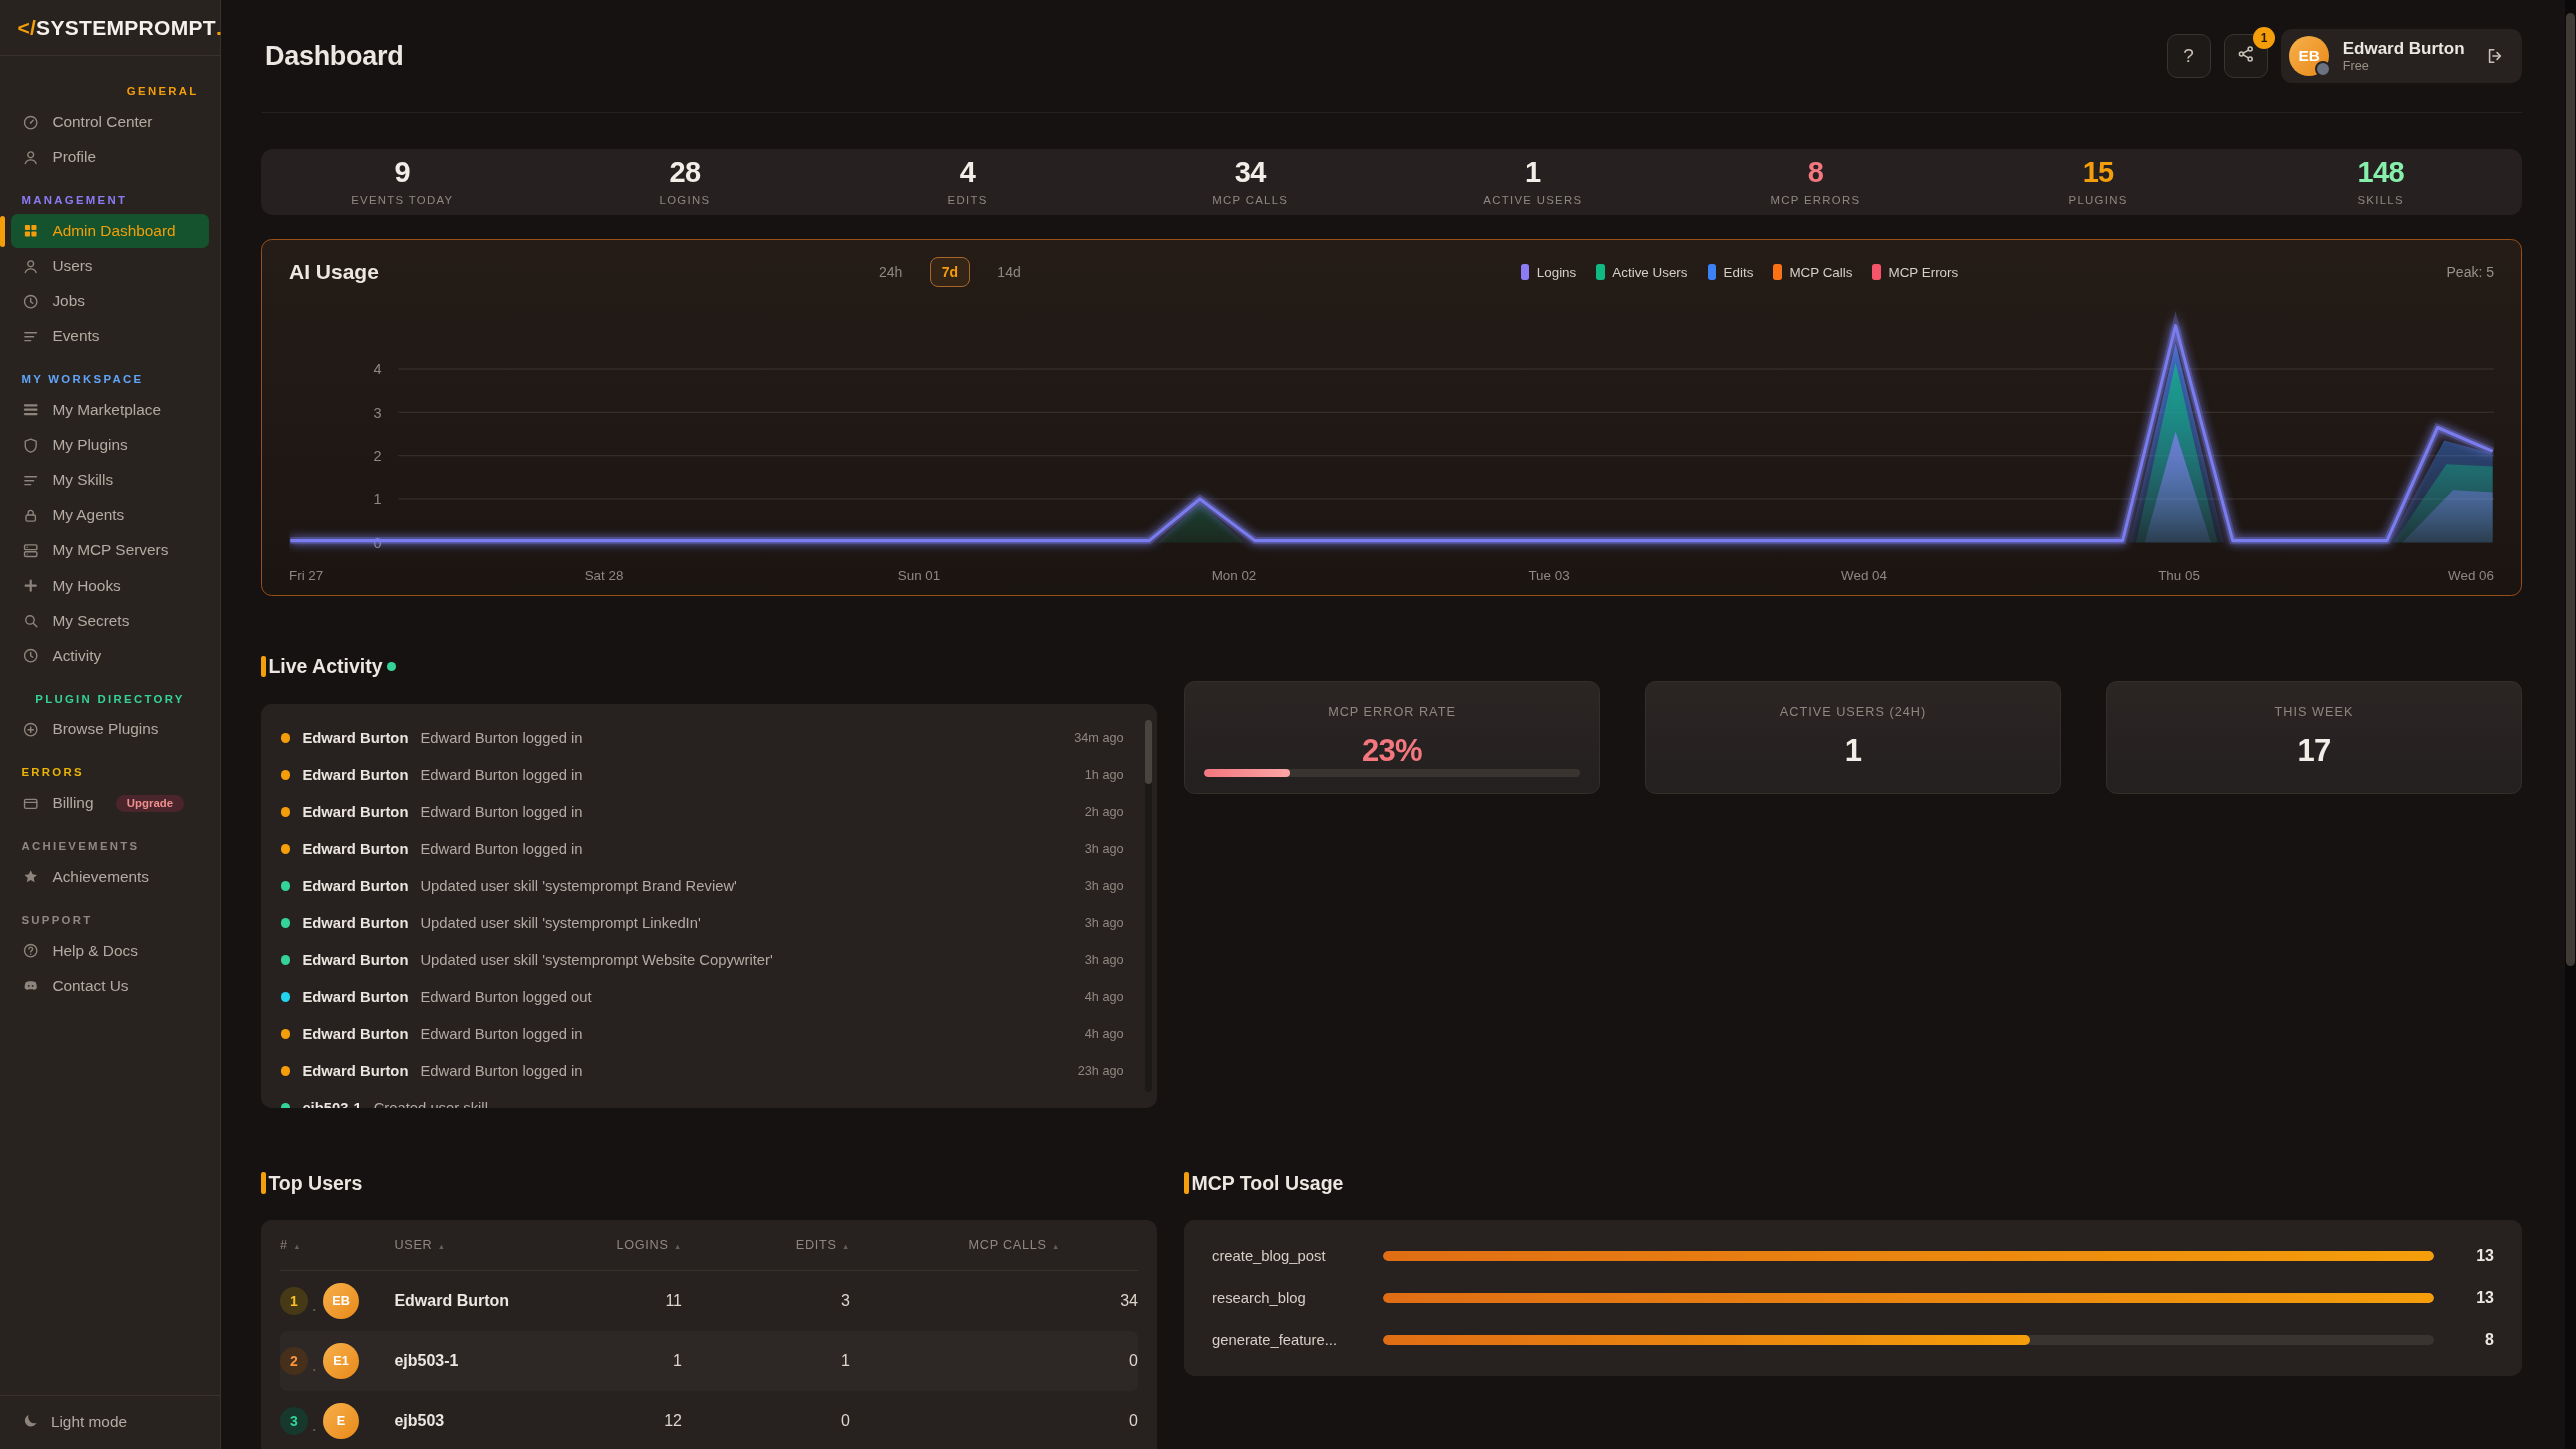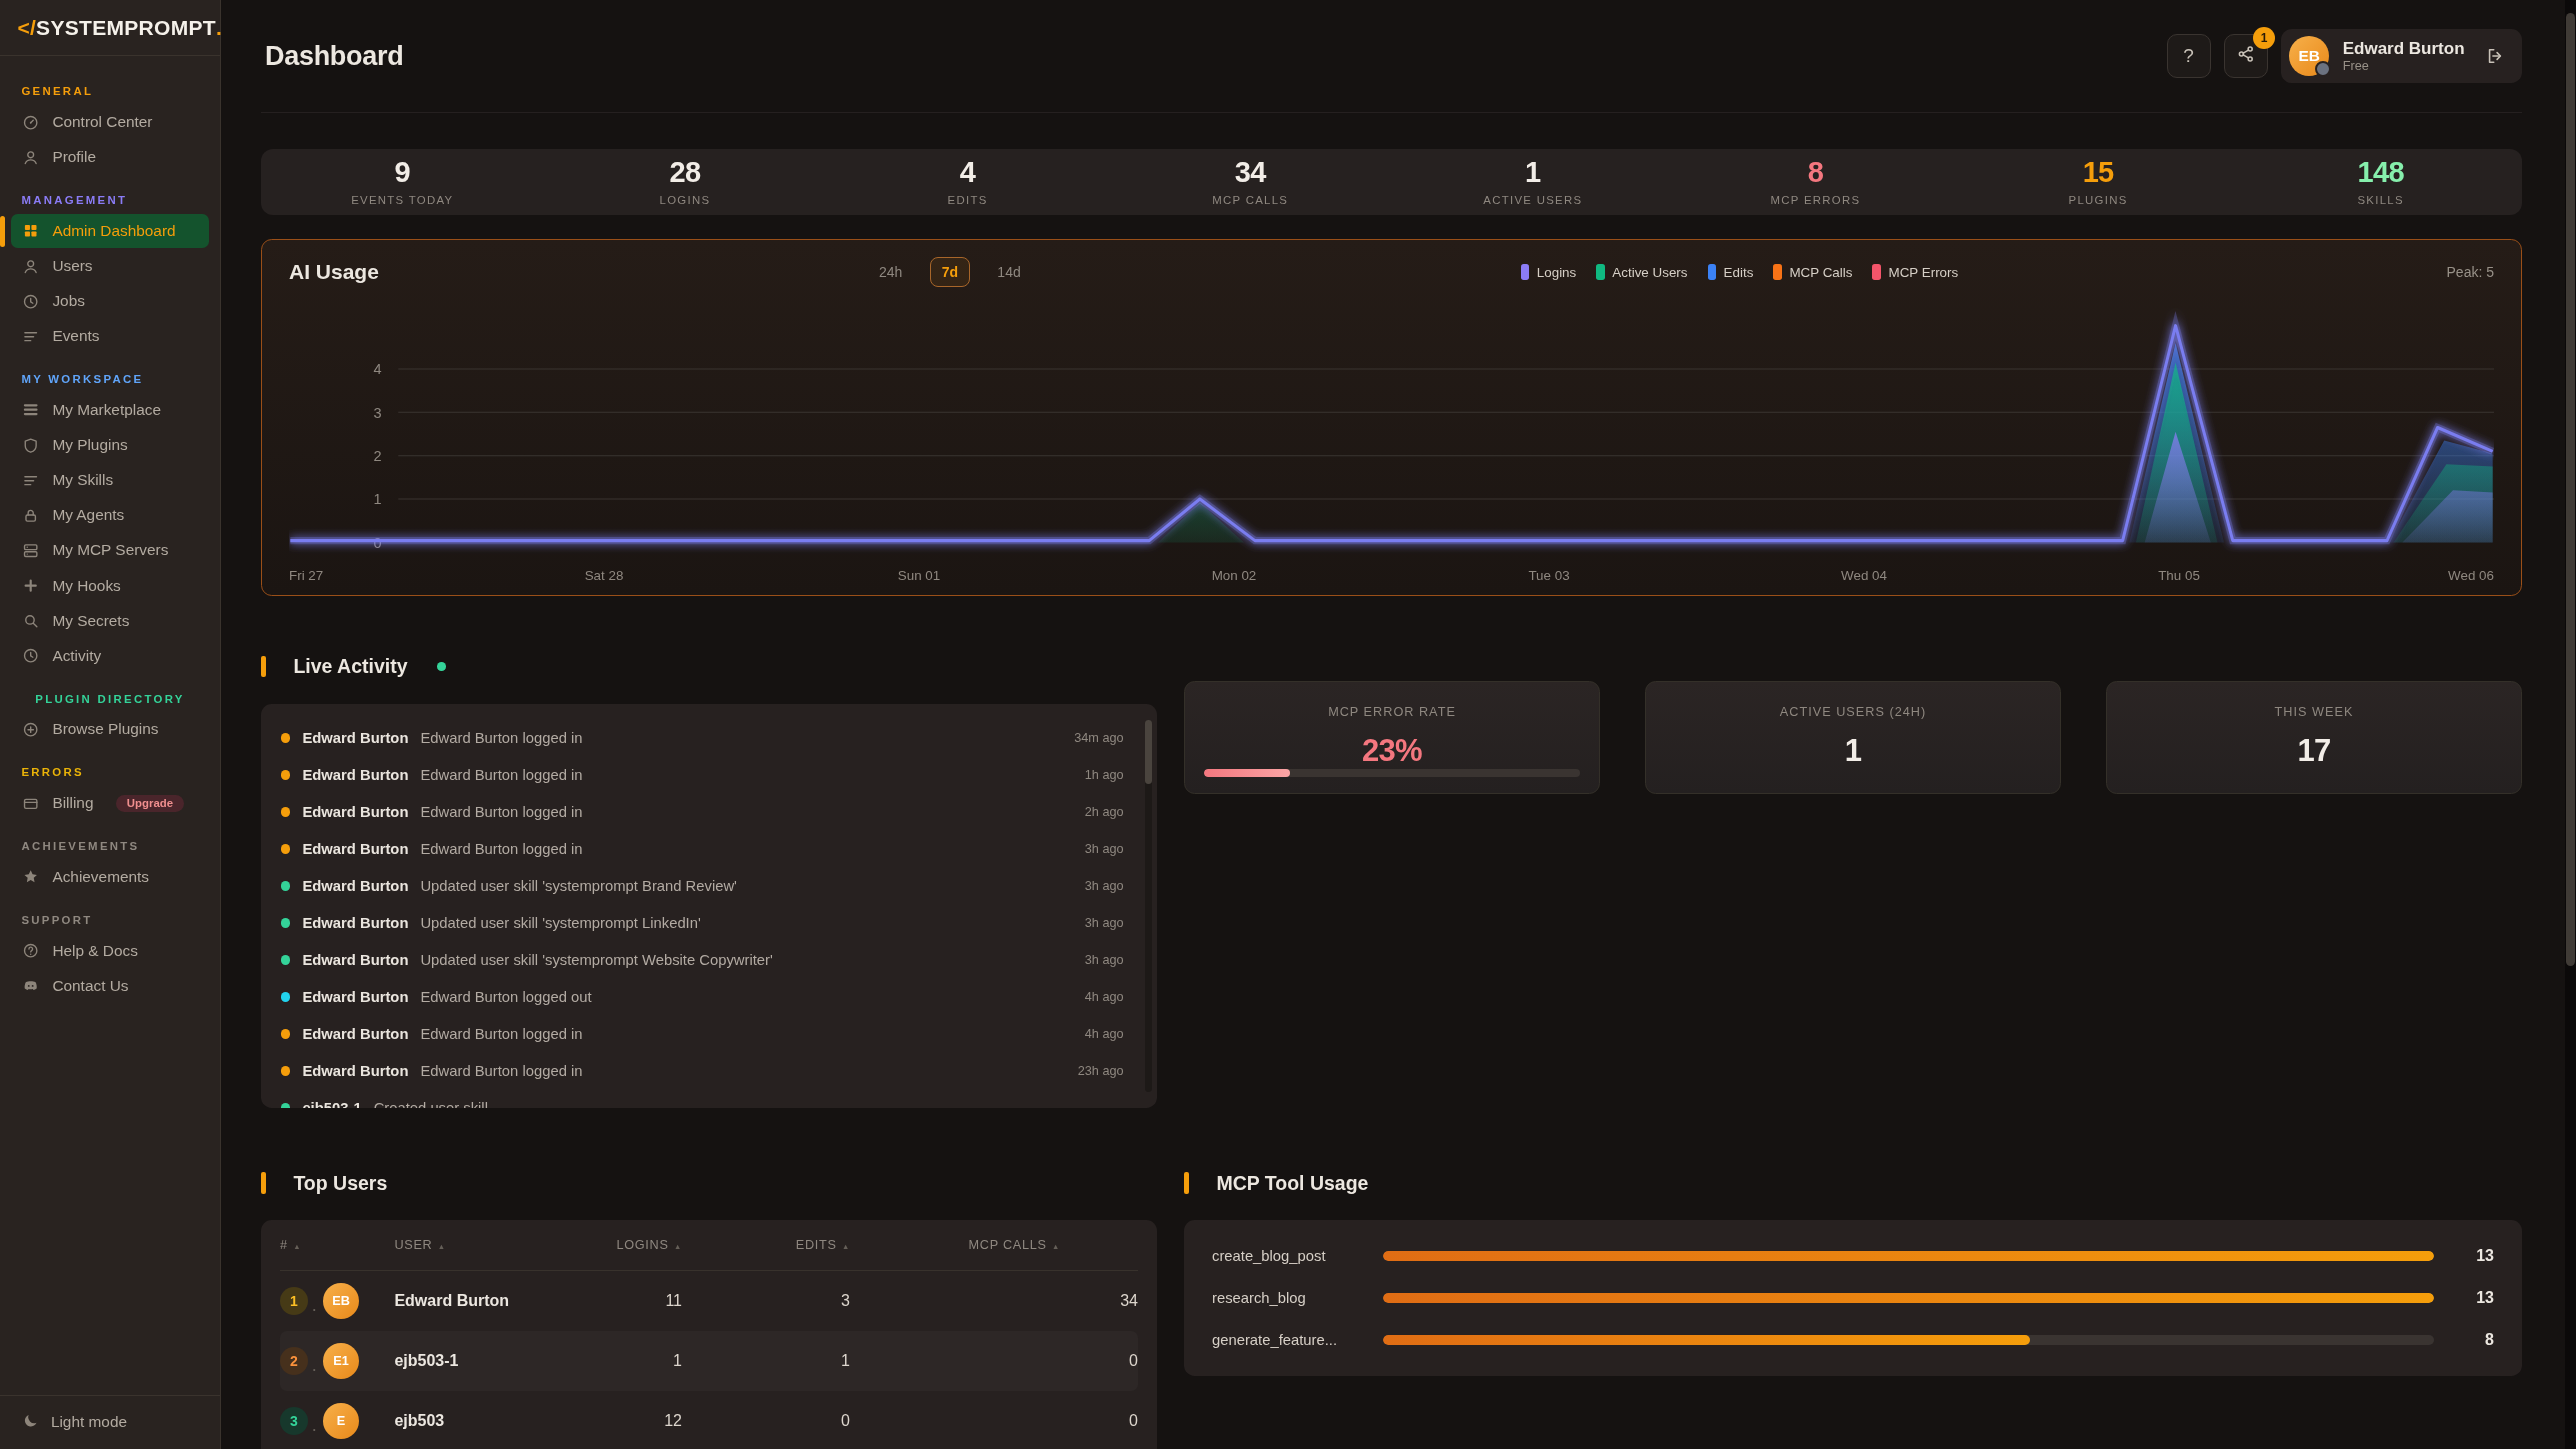--- a/index.html
+++ b/index.html
@@ -59,21 +59,21 @@
   .peak{font-size:14px;color:#989188}
   .plot{position:absolute;left:27px;right:27px;top:68px;height:252px}
   .plot svg{width:100%;height:100%}
   .xlabels{position:absolute;left:27px;right:27px;bottom:9.4px;height:17.4px;font-size:13.4px;color:#8f8880}
   .xl{position:absolute;top:0;white-space:nowrap}
 
   
   .row2{display:grid;grid-template-columns:896px 1338px;column-gap:27px;flex:none}
   .r-top{margin-top:59px}
   .r-bot{margin-top:64px}
-  .sec-title{display:flex;align-items:center;gap:27px;font-size:19.5px;font-weight:bold}
+  .sec-title{display:flex;align-items:center;gap:2px;font-size:19.5px;font-weight:bold}
   .sec-title::before{content:"";width:5.4px;height:21.5px;border-radius:2px;background:#f59e0b}
   .live-dot{width:8.7px;height:8.7px;border-radius:50%;background:#34d399;margin-left:2.7px}
 
   .activity-panel{margin-top:25.5px;height:404px;background:#272120;border-radius:10.7px;padding:16px 9.4px 0 20px;overflow:hidden;position:relative}
   .act-row{display:flex;align-items:center;gap:12px;height:37px;font-size:14.8px}
   .adot{width:9.4px;height:9.4px;border-radius:50%;flex:none}
   .actor{font-weight:bold;color:#eae5de;white-space:nowrap}
   .action{color:#b3aba3;white-space:nowrap;overflow:hidden;text-overflow:ellipsis}
   .atime{margin-left:auto;color:#8f8880;font-size:12.7px;padding-right:24px;white-space:nowrap;flex:none}
   .a-scroll{position:absolute;right:5.4px;top:16px;bottom:16px;width:6.7px;border-radius:3.4px;background:#1d1917}
@@ -114,21 +114,21 @@
 
 <div class="app">
 
   <aside class="sidebar">
     <div class="logo">
       <span class="lp">&lt;/</span>
         <span class="lt">SYSTEMPROMPT</span>
         <span class="ls">.io</span>
     </div>
     <nav class="nav" id="nav">
-        <div class="sec-label" style="color: rgb(245, 158, 11);">GENERAL</div>
+        <div class="sec-label" style="color: rgb(245, 158, 11); text-align: right;">GENERAL</div>
         <div class="nav-item">
           <span class="nicon">
             <svg viewBox="0 0 24 24" fill="none" stroke="currentColor" stroke-width="1.9" stroke-linecap="round" stroke-linejoin="round">
               <circle cx="12" cy="12" r="8.5"></circle>
               <path d="M12 12l3.5-3.5"></path>
               <circle cx="12" cy="12" r="1.2" fill="currentColor" stroke="none"></circle>
             </svg>
           </span>
           <span>Control Center</span>
         </div>

